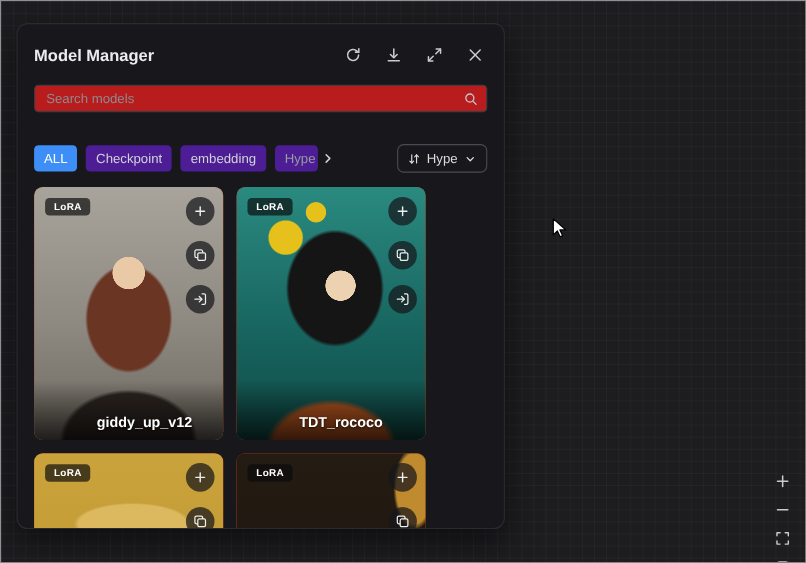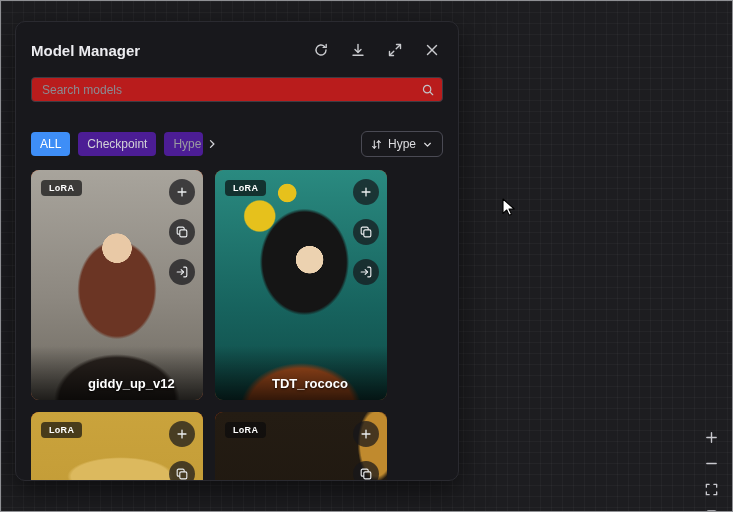--- a/index.html
+++ b/index.html
@@ -137,20 +137,21 @@
         <svg viewBox="0 0 16 16" fill="none" stroke="currentColor" stroke-width="1.4" stroke-linecap="round">
             <circle cx="7" cy="7" r="4.2"></circle>
             <path d="M10.2 10.2L13.4 13.4"></path>
           </svg>
       </span>
     </div>
 
     <div class="filter-row">
       <button class="chip chip-active">ALL</button>
       <button class="chip">Checkpoint</button>
+      <button class="chip">embedding</button>
       <button class="chip chip-dim">Hype</button>
       <span class="scroll-more">
         <svg viewBox="0 0 16 16" fill="none" stroke="currentColor" stroke-width="1.8" stroke-linecap="round" stroke-linejoin="round">
             <path d="M6 3.5L10.5 8 6 12.5"></path>
           </svg>
       </span>
       <button class="sort-btn">
         <svg viewBox="0 0 16 16" fill="none" stroke="currentColor" stroke-width="1.3" stroke-linecap="round" stroke-linejoin="round">
             <path d="M5.3 3.5v9"></path>
             <path d="M3.2 10.4l2.1 2.1 2.1-2.1"></path>

